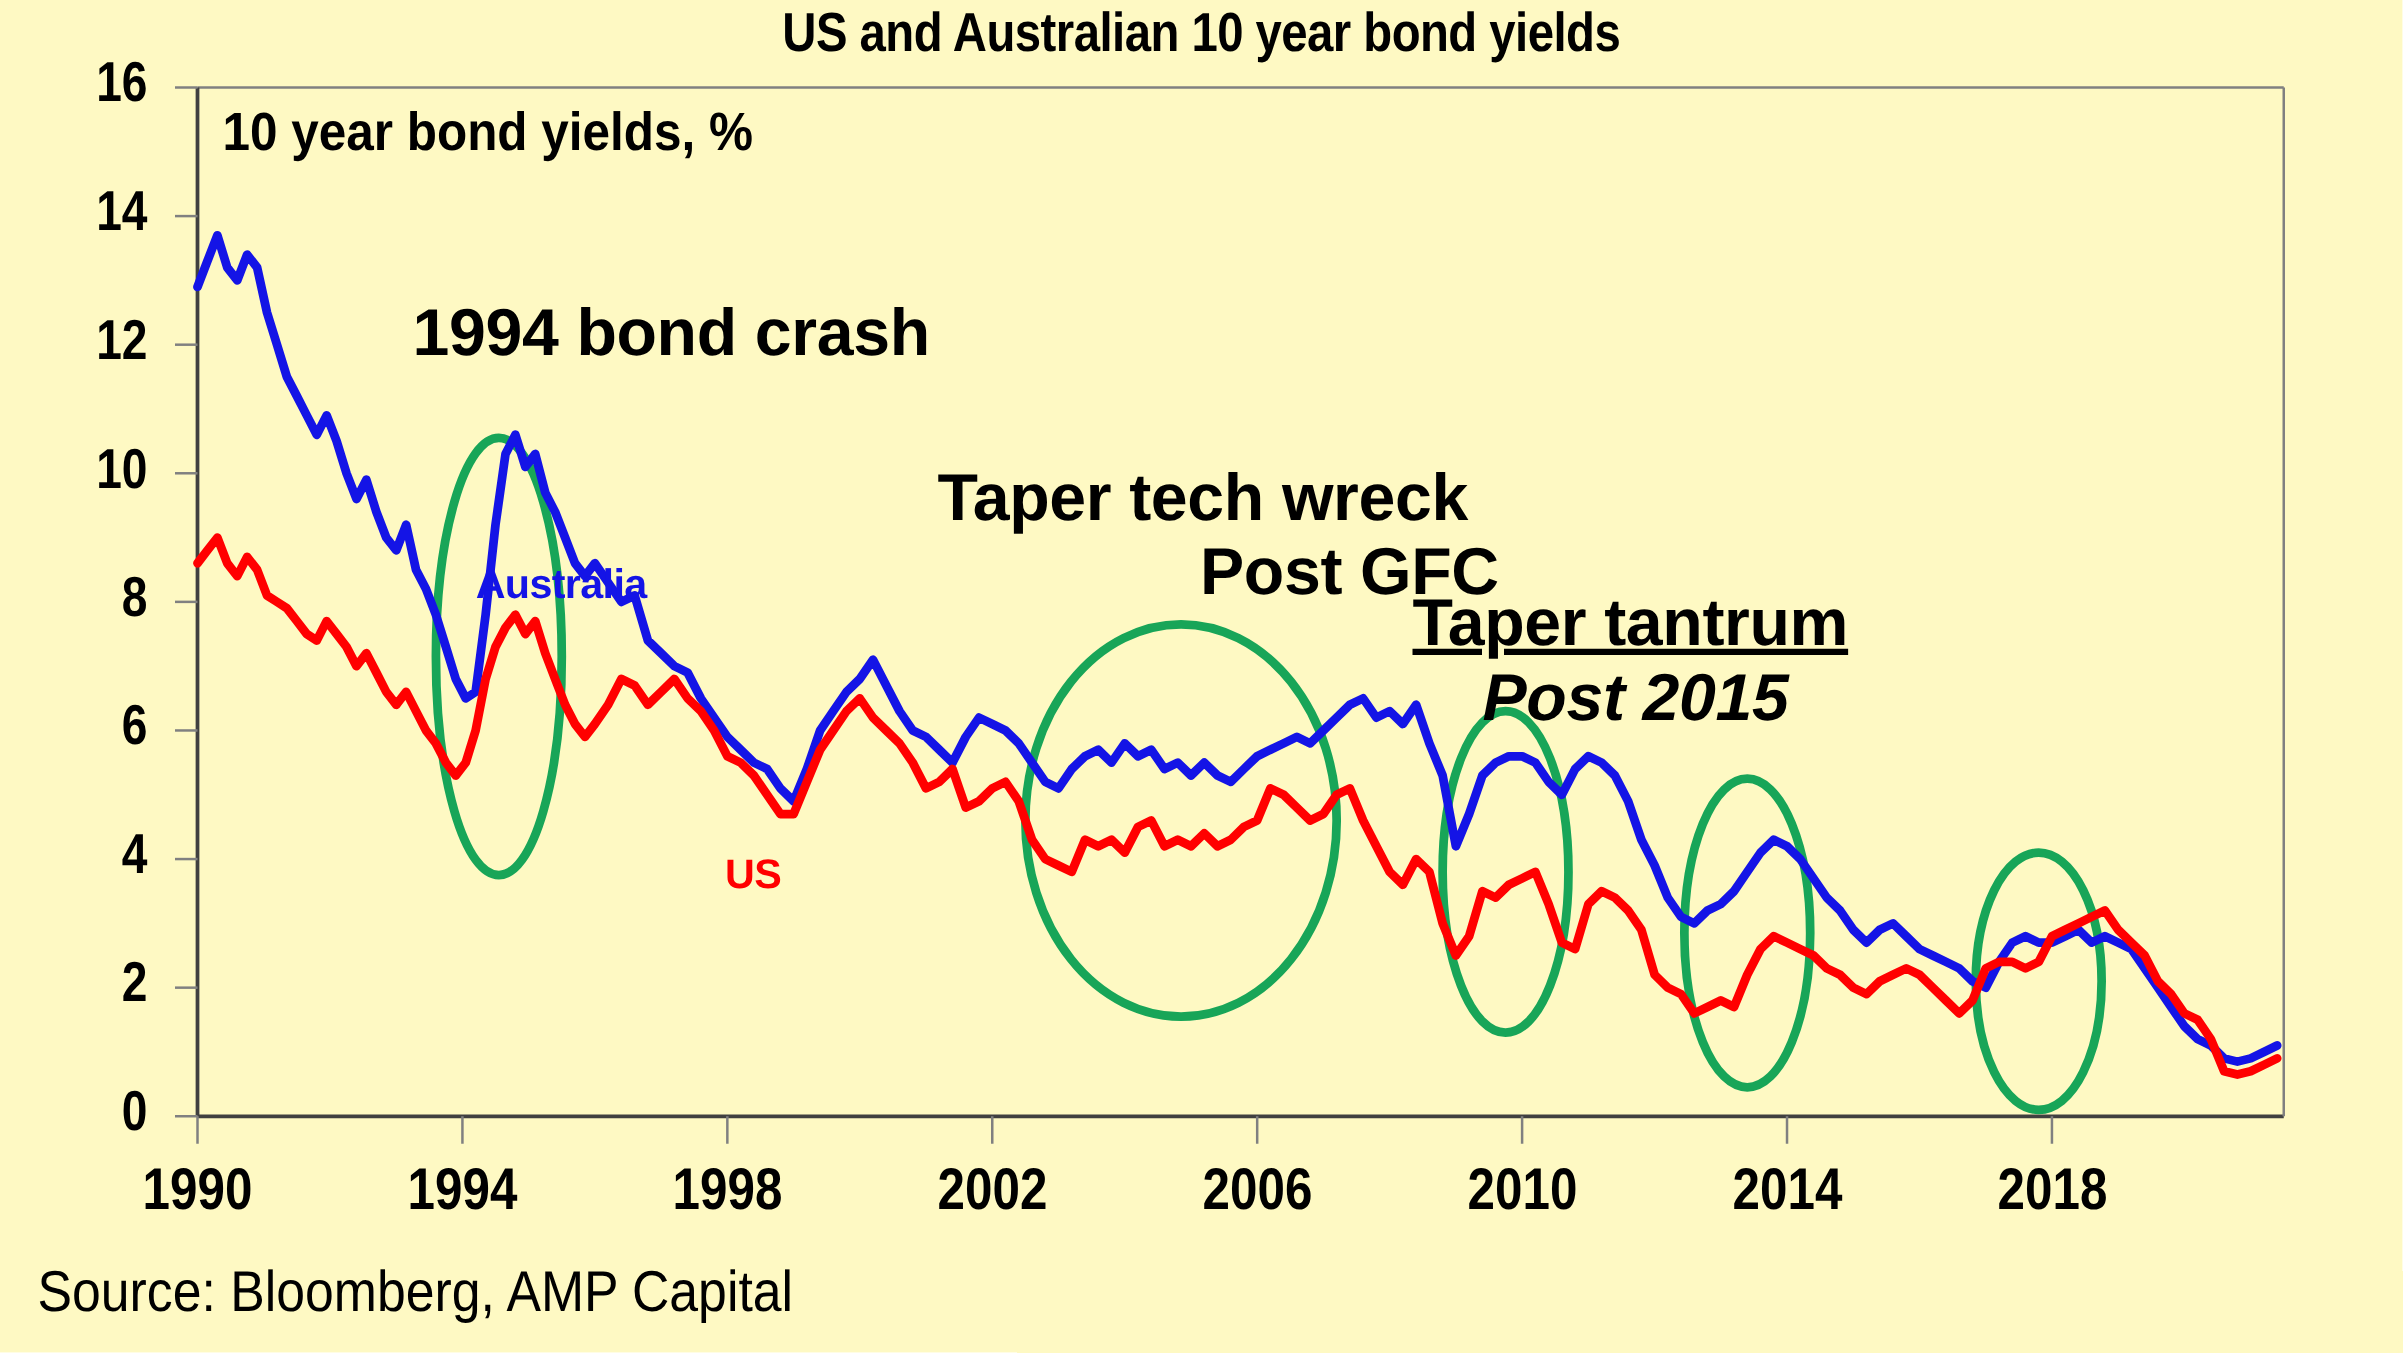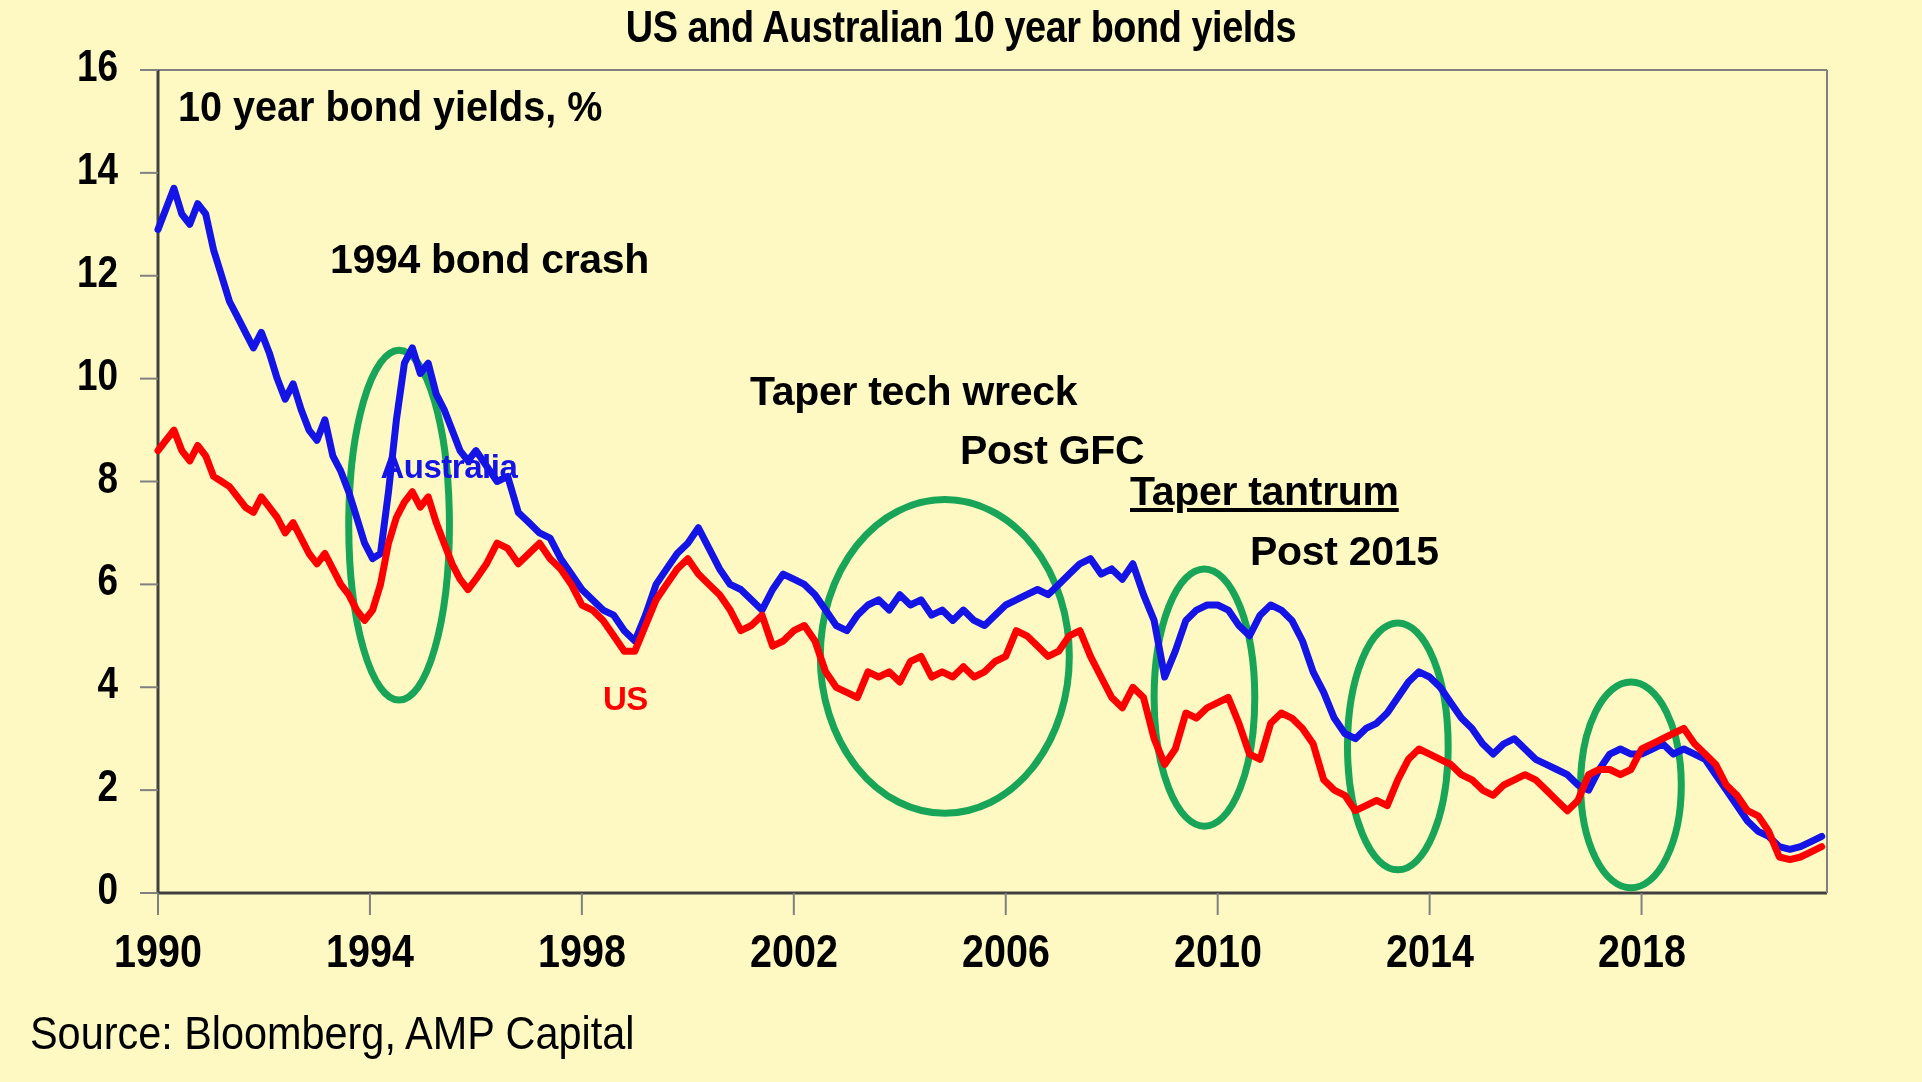--- a/index.html
+++ b/index.html
@@ -59,21 +59,21 @@
     text-align: center;
     width: 200px;
     transform: scaleX(0.84);
     transform-origin: center center;
     white-space: nowrap;
   }
   .annotation {
     position: absolute;
     font-family: "Liberation Sans", sans-serif;
     font-weight: bold;
-    font-size: 41px;
+    font-size: 53px;
     color: #000000;
     white-space: nowrap;
     letter-spacing: -0.3px;
   }
   #subtitle-label {
     position: absolute;
     font-family: "Liberation Sans Narrow", "Liberation Sans", sans-serif;
     font-weight: bold;
     font-size: 43px;
     color: #000000;
@@ -169,21 +169,21 @@
       <div class="xtick-label" style="left: 905.746px; top: 923px;">2006</div>
       <div class="xtick-label" style="left: 1117.68px; top: 923px;">2010</div>
       <div class="xtick-label" style="left: 1329.62px; top: 923px;">2014</div>
       <div class="xtick-label" style="left: 1541.56px; top: 923px;">2018</div>
     </div>
   <div id="annotation-layer">
       <div class="annotation" style="left: 330px; top: 236px;">1994 bond crash</div>
       <div class="annotation" style="left: 750px; top: 368px;">Taper tech wreck</div>
       <div class="annotation" style="left: 960px; top: 427px;">Post GFC</div>
       <div class="annotation" style="left: 1130px; top: 468px; text-decoration: underline;">Taper tantrum</div>
-      <div class="annotation" style="left: 1250px; top: 528px;">Post 2015</div>
+      <div class="annotation" style="left: 1186px; top: 528px; font-style: italic;">Post 2015</div>
     </div>
 
   <div class="series-label" id="series-label-australia" style="left: 380.533px; top: 448.356px;">Australia</div>
-  <div class="series-label" id="series-label-us" style="left: 603px; top: 679.825px;">US</div>
+  <div class="series-label" id="series-label-us" style="left: 580px; top: 679.825px;">US</div>
 
   <div id="source-note">Source: Bloomberg, AMP Capital</div>
 
 </div>
 
 </body></html>

